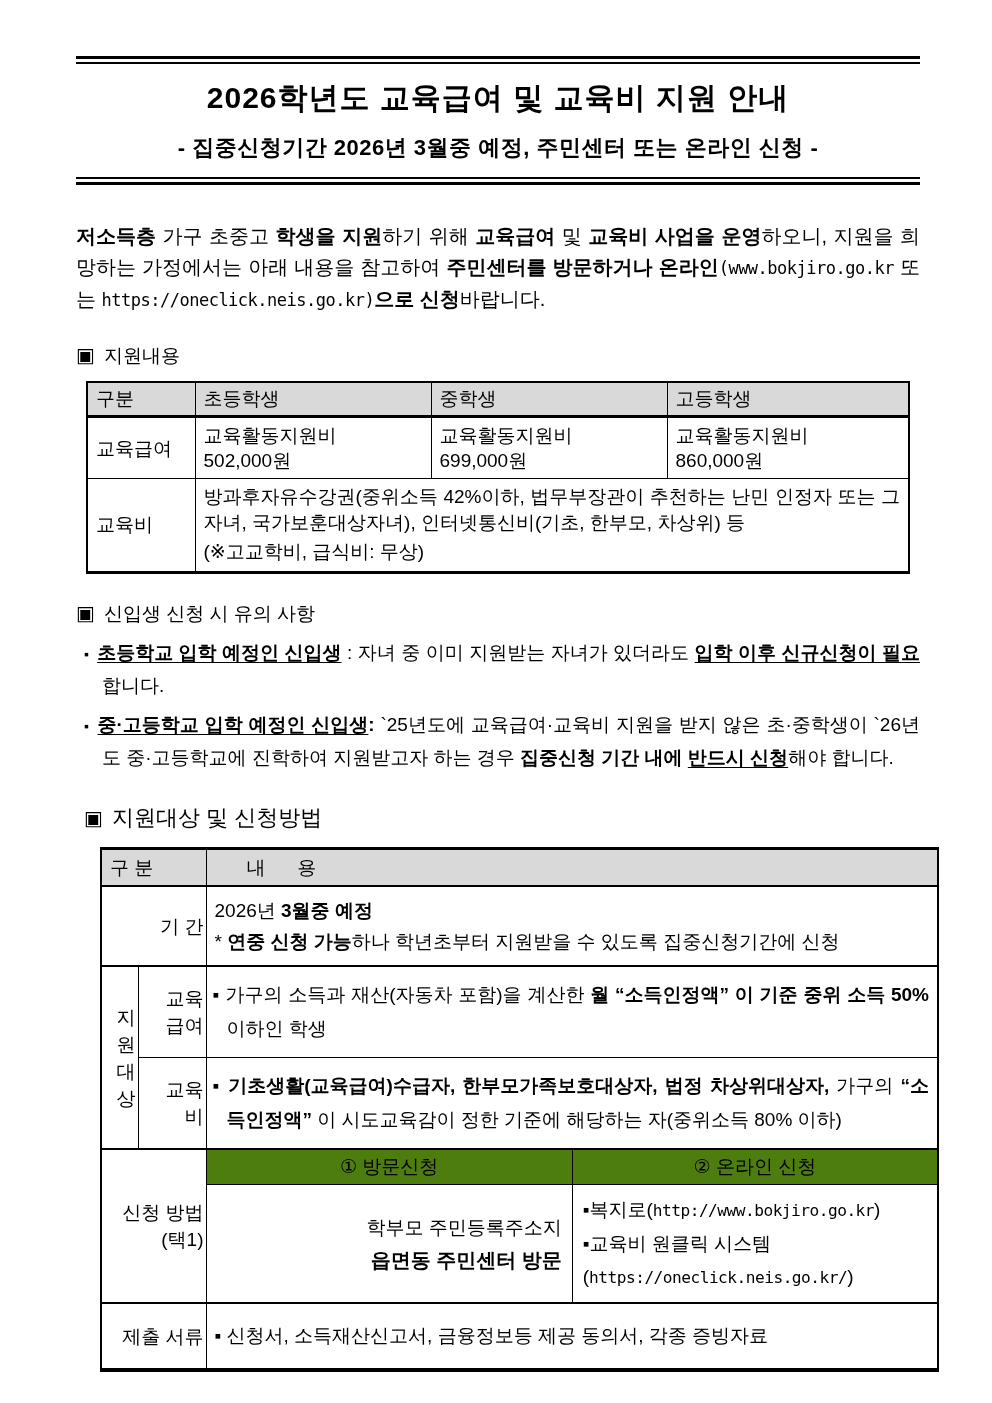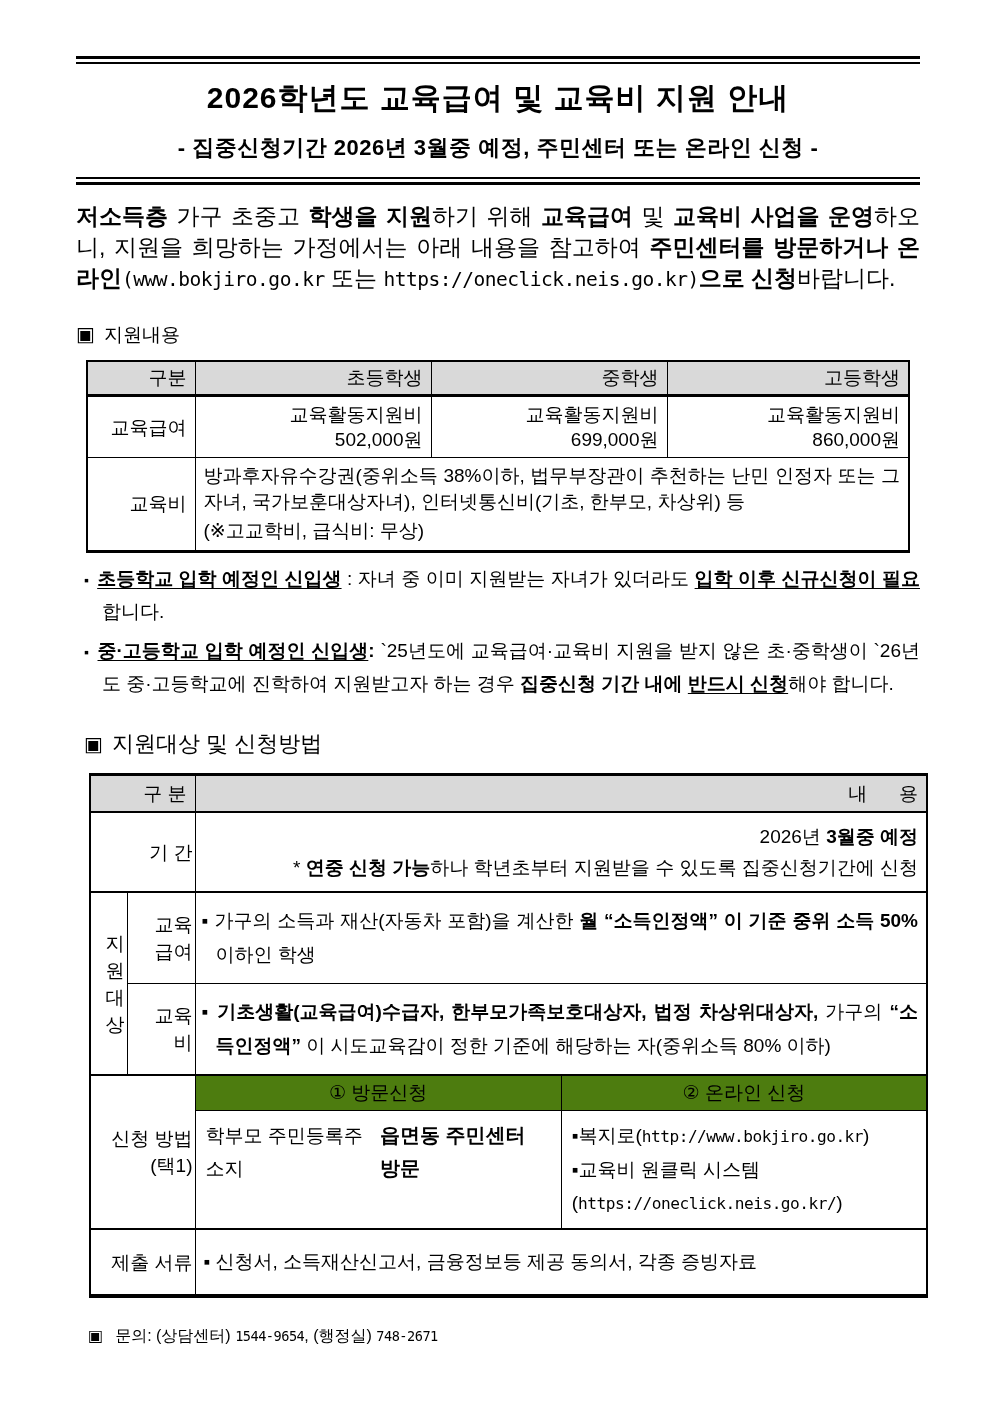--- a/index.html
+++ b/index.html
@@ -8,54 +8,54 @@
     font-family:"Liberation Sans","DejaVu Sans",sans-serif;
   }
   .content{margin:0 72px 0 76px;padding-top:56px;}
   
   .rule-top{border-top:3px solid #000;border-bottom:2px solid #000;height:3px;}
   .rule-bottom{border-top:2px solid #000;border-bottom:3px solid #000;height:3px;}
   .title-box{text-align:center;padding:12px 0 14px;}
   .doc-title{font-size:30px;font-weight:bold;letter-spacing:1px;margin:2px 0 0;}
   .doc-subtitle{font-size:22px;font-weight:bold;margin-top:14px;letter-spacing:0.5px;text-align:center;}
   
-  .intro{font-size:23px;line-height:31px;text-align:justify;margin:16px 0 0;}
+  .intro{font-size:20px;line-height:31px;text-align:justify;margin:36px 0 0;}
   .b{font-weight:bold;}
   .u{text-decoration:underline;text-underline-offset:3px;}
   .m{font-family:"DejaVu Sans Mono","Liberation Mono",monospace;font-size:0.85em;letter-spacing:-0.5px;}
   
   .sec{font-size:19px;margin:27px 0 0;}
   .sec .marker{margin-right:9px;font-size:20px;}
   .sec-big{font-size:22px;font-weight:normal;margin:30px 0 0 8px;}
   
   table{border-collapse:collapse;table-layout:fixed;}
   td,th{border:1px solid #000;padding:3px 8px;font-size:19px;vertical-align:middle;font-weight:normal;}
   .gray{background:#d9d9d9;}
-  .ctr{text-align:right;}
+  .ctr{text-align:left;}
   .t1{width:822px;margin:12px 0 0 10px;border:2px solid #000;border-bottom:3px solid #000;}
   .t1 th{border-bottom:3px solid #000;height:26px;}
   .t1 .money-row td{height:54px;line-height:25px;}
   .t1 .exp-row td{height:86px;}
   .cell-just{text-align:justify;line-height:26px;}
-  .t2{width:837px;margin:14px 0 0 13px;border:2px solid #000;border-top:3px solid #000;border-bottom:4px solid #000;}
+  .t2{width:837px;margin:14px 0 0 24px;border:2px solid #000;border-top:3px solid #000;border-bottom:4px solid #000;}
   .t2 th{border-bottom:2px solid #000;height:29px;}
   .pre{white-space:pre;padding-left:40px;}
   .lbl{ text-align:right;line-height:27px;padding:8px 2px;}
   .row-period td{height:62px;border-bottom:2px solid #000;}
   .row-period .lbl{border-bottom:2px solid #000;}
   .line{line-height:31px;}
   .row-target td{height:74px;}
   .bb2{border-bottom:2px solid #000 !important;}
   .bullet-cell{text-align:justify;line-height:34px;padding-left:20px;text-indent:-14px;}
   .method-td{padding:0;}
   .mgrid{display:grid;grid-template-columns:1fr 1fr;}
   .mh{background:#4d7c0f;border-bottom:1px solid #000;text-align:center;padding:4px 0;font-size:19px;}
   .ml{border-left:1px solid #000;}
   .mc{padding:8px 10px;}
-  .mc-visit{display:flex;flex-direction:row;justify-content:center;text-align:left;line-height:33px;}
+  .mc-visit{display:flex;flex-direction:column;justify-content:center;text-align:right;line-height:33px;}
   .mc-visit .l2{font-weight:bold;font-size:20px;}
   .mc-online div{line-height:33px;font-size:19px;}
   .row-docs td{height:48px;}
   
   .bullets{margin-top:10px;}
   .bullet{font-size:19px;line-height:31px;text-align:justify;padding-left:26px;text-indent:-18px;margin-top:8px;}
   .bullet .blt{font-size:14px;margin-right:8px;}
   
   .contact{margin:28px 0 0 12px;font-size:16px;}
   .contact .marker{margin-right:12px;}
@@ -105,27 +105,30 @@
           <div>699,000원</div>
         </td>
         <td class="ctr">
           <div>교육활동지원비</div>
           <div>860,000원</div>
         </td>
       </tr>
       <tr class="exp-row">
         <td class="ctr">교육비</td>
         <td colspan="3">
-          <div class="cell-just">방과후자유수강권(중위소득 38%이하, 법무부장관이 추천하는 난민 인정자 또는 그 자녀, 국가보훈대상자녀), 인터넷통신비(기초, 한부모, 차상위) 등</div>
+          <div class="cell-just">방과후자유수강권(중위소득 42%이하, 법무부장관이 추천하는 난민 인정자 또는 그 자녀, 국가보훈대상자녀), 인터넷통신비(기초, 한부모, 차상위) 등</div>
           <div class="line">(※고교학비, 급식비: 무상)</div>
         </td>
       </tr>
     </tbody>
   </table>
 
+  <div class="sec">
+    <span class="marker">▣</span><span>신입생 신청 시 유의 사항</span>
+  </div>
 
   <div class="bullets">
     <div class="bullet"><span class="blt">▪</span><span><span class="b u">초등학교 입학 예정인 신입생</span><span> : 자녀 중 이미 지원받는 자녀가 있더라도 </span><span class="b u">입학 이후 신규신청이 필요</span><span>합니다.</span></span></div>
     <div class="bullet"><span class="blt">▪</span><span><span class="b u">중·고등학교 입학 예정인 신입생</span><span class="b">:</span><span> `25년도에 교육급여·교육비 지원을 받지 않은 초·중학생이 `26년도 중·고등학교에 진학하여 지원받고자 하는 경우 </span><span class="b">집중신청 기간 내에 </span><span class="b u">반드시 신청</span><span>해야 합니다.</span></span></div>
   </div>
 
   <div class="sec sec-big">
     <span class="marker">▣</span><span>지원대상 및 신청방법</span>
   </div>
 

